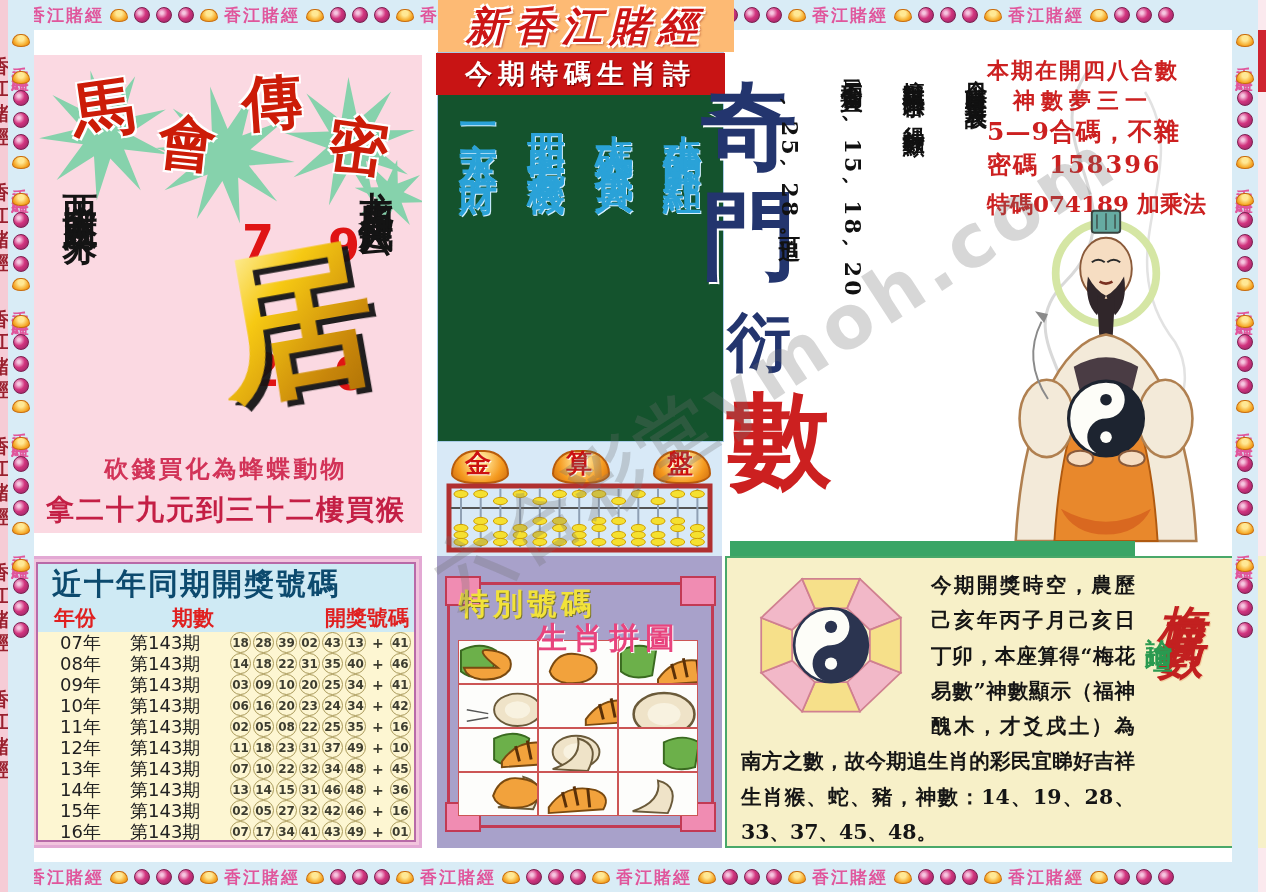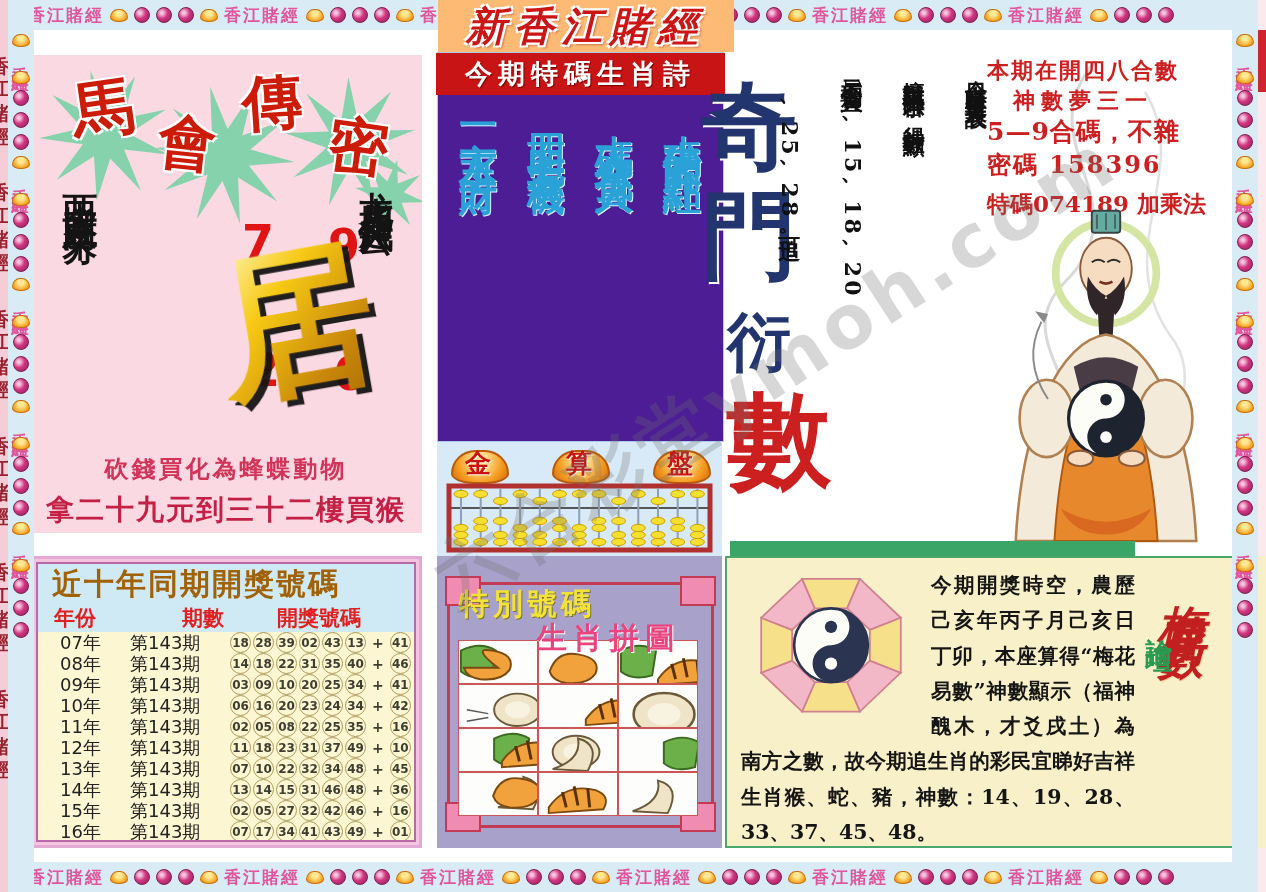--- a/index.html
+++ b/index.html
@@ -48,21 +48,21 @@
   .m-big{position:absolute;left:186px;top:188px;font-family:"DejaVu Serif",serif;font-weight:900;font-size:158px;
       transform:rotate(-10deg);background:linear-gradient(135deg,#fff3b0 5%,#f6c913 35%,#c8860a 75%,#a96e05);
       -webkit-background-clip:text;background-clip:text;color:transparent;
       filter:drop-shadow(6px 6px 0 rgba(20,20,20,.95));line-height:1;}
   .m-line1{position:absolute;left:0;top:398px;width:100%;text-align:center;font-family:"DejaVu Serif",serif;
       font-weight:bold;font-size:24px;color:#d23358;letter-spacing:3px;}
   .m-line2{position:absolute;left:0;top:436px;width:100%;text-align:center;font-family:"DejaVu Serif",serif;
       font-weight:900;font-size:28px;color:#c41f45;letter-spacing:2px;}
 
   
-  .poem{position:absolute;left:437px;top:52px;width:285px;height:388px;background:#4c1d95;z-index:2;
+  .poem{position:absolute;left:437px;top:52px;width:285px;height:388px;background:#14532d;z-index:2;
       border:1px solid #a8cbe8;}
   .poem-header{position:absolute;left:-2px;top:0;width:289px;height:42px;background:#c81414;
       display:flex;align-items:center;justify-content:center;}
   .poem-header span{color:#fff;font-weight:900;font-size:27px;letter-spacing:6px;font-family:"DejaVu Serif",serif;
       text-shadow:1px 1px 1px #7a0000;}
   .poem-cols{position:absolute;left:6px;top:52px;width:272px;height:326px;display:flex;flex-direction:row;
       justify-content:space-around;align-items:flex-start;}
   .poem-col{writing-mode:vertical-rl;font-family:"DejaVu Serif",serif;font-weight:900;font-size:38px;
       color:#2aa2d8;letter-spacing:7px;text-shadow:1px 1px 0 #d5efff;line-height:1.1;}
 
@@ -87,24 +87,24 @@
   .pz-grid{position:absolute;left:21px;top:84px;width:240px;height:176px;display:grid;
       grid-template-columns:repeat(3,1fr);grid-template-rows:repeat(4,1fr);z-index:3;background:#fdfdfb;}
   .pz-cell{border:1.5px solid #cc5555;background:#fdfdfb;overflow:hidden;}
   .pz-cell svg{width:100%;height:100%;display:block;}
 
   
   .history{position:absolute;left:30px;top:556px;width:392px;height:292px;z-index:2;
       background:#f2c4dd;border:3px solid #e3a9d4;box-sizing:border-box;padding:3px;}
   .hist-inner{width:100%;height:100%;border:2px solid #b86aa8;box-sizing:border-box;background:#fdf6d2;overflow:hidden;}
   .hist-titlebar{height:40px;background:#cfeaf4;display:flex;align-items:center;padding-left:14px;}
-  .hist-titlebar span{font-size:30px;font-weight:900;color:#a16207;letter-spacing:2px;font-family:"DejaVu Serif",serif;}
-  .hist-header{height:28px;background:#cfeaf4;display:flex;align-items:center;font-weight:900;color:#e02020;font-size:21px;}
+  .hist-titlebar span{font-size:30px;font-weight:900;color:#0c4a6e;letter-spacing:2px;font-family:"DejaVu Serif",serif;}
+  .hist-header{height:28px;background:#cfeaf4;display:flex;align-items:center;font-weight:900;color:#e02020;font-size:21px;gap:48px;}
   .hist-header .hy{width:70px;padding-left:16px;}
-  .hist-header .hi{width:100px;text-align:right;}
+  .hist-header .hi{width:100px;}
   .hist-header .hn{flex:1;text-align:center;}
   .hist-row{height:21px;display:flex;align-items:center;font-size:18px;color:#222;}
   .hist-row .ry{width:70px;padding-left:22px;}
   .hist-row .ri{width:100px;}
   .hist-row .rn{flex:1;display:flex;align-items:center;gap:2px;}
   .numc{width:19px;height:19px;border:1px solid #a89858;border-radius:50%;display:inline-flex;
       align-items:center;justify-content:center;font-size:12px;font-weight:bold;color:#3d3d30;flex:none;}
   .plus{font-size:14px;font-weight:bold;color:#3d3d30;margin:0 4px;}
 
   

